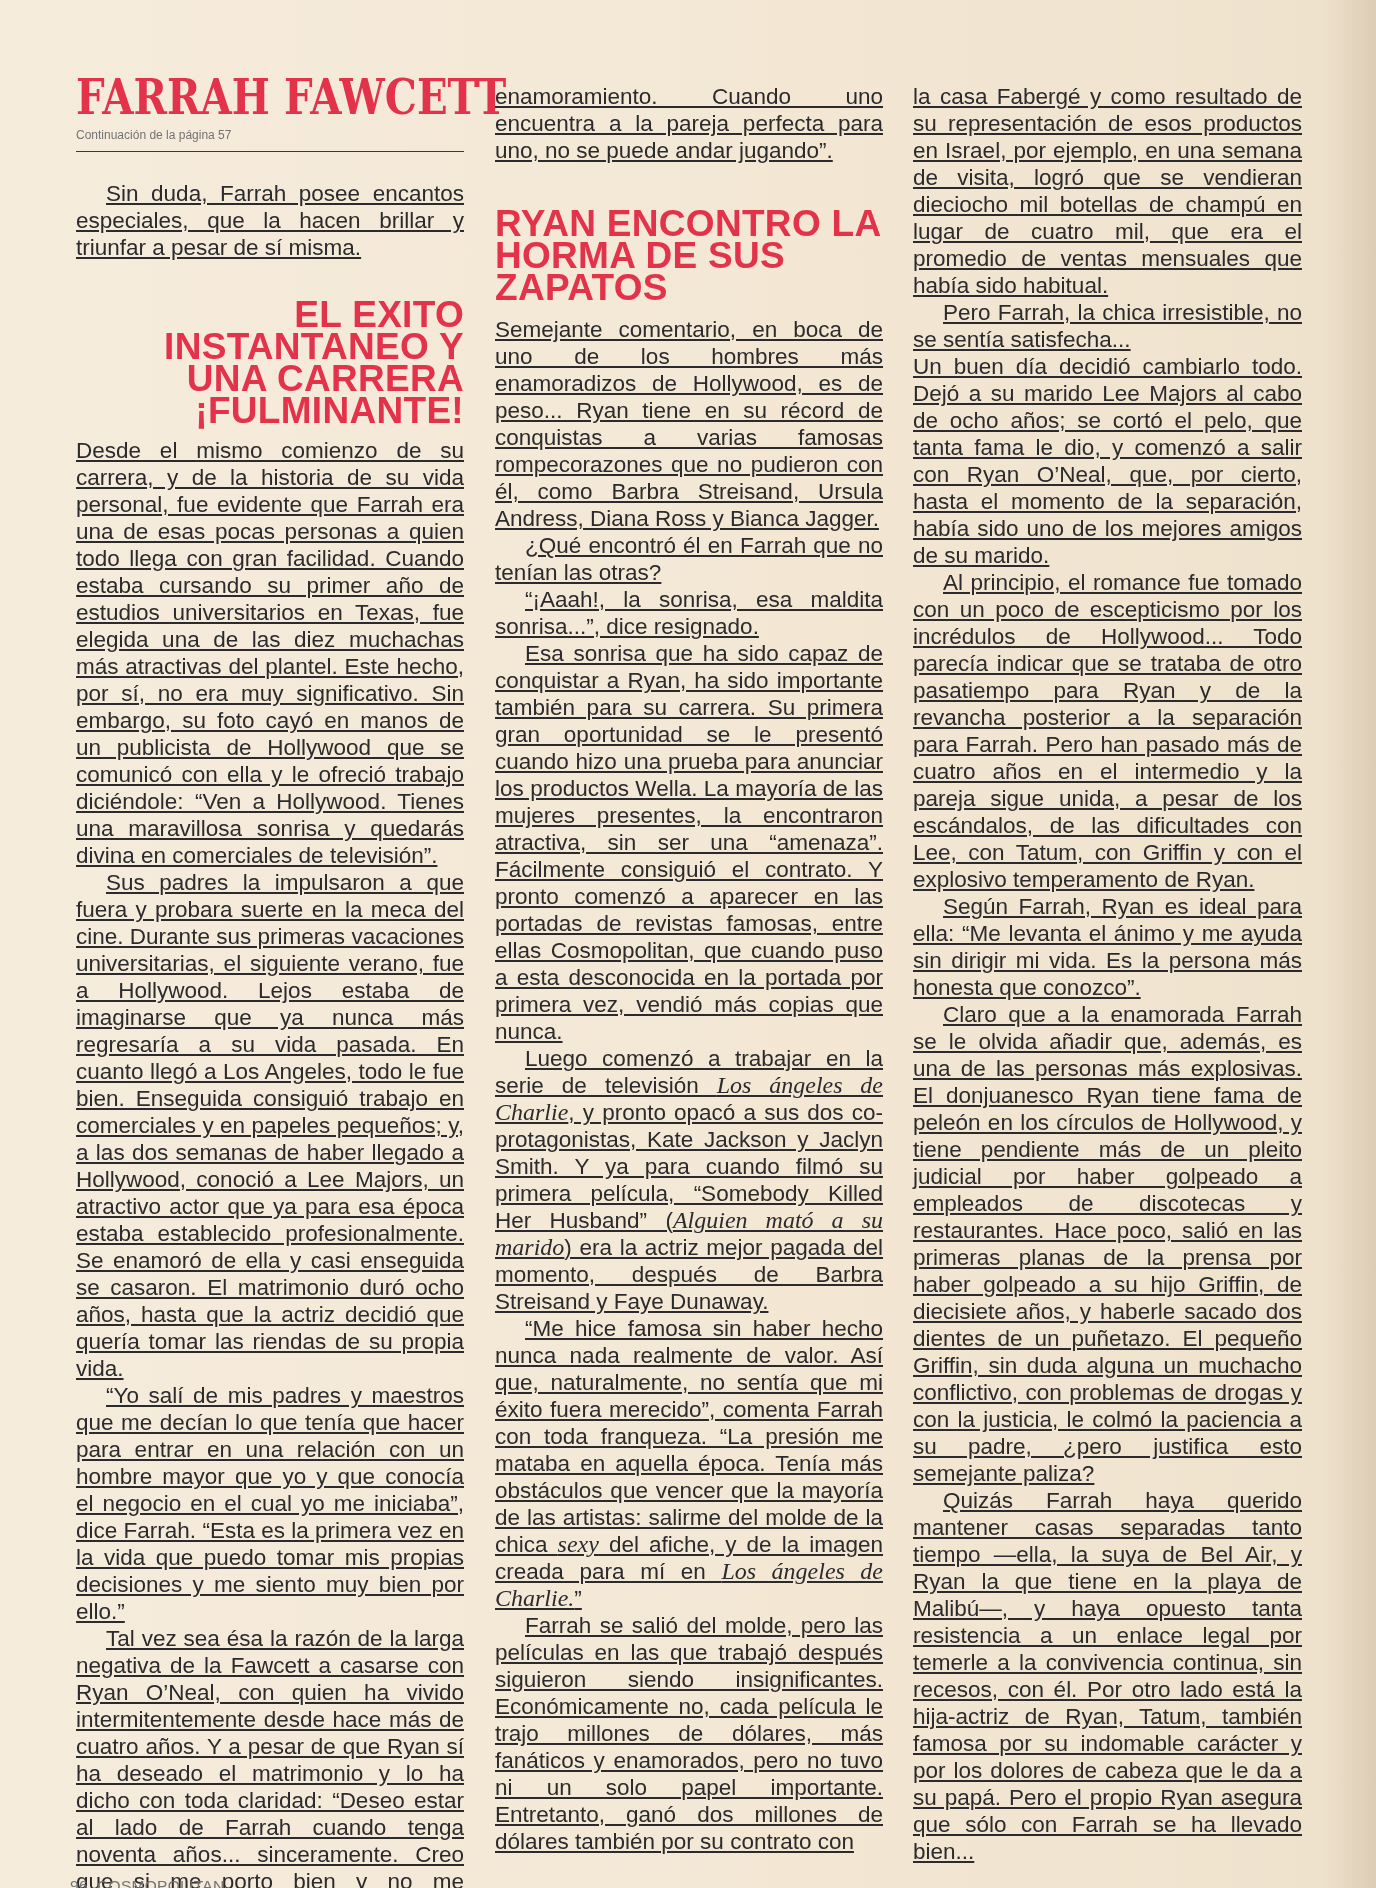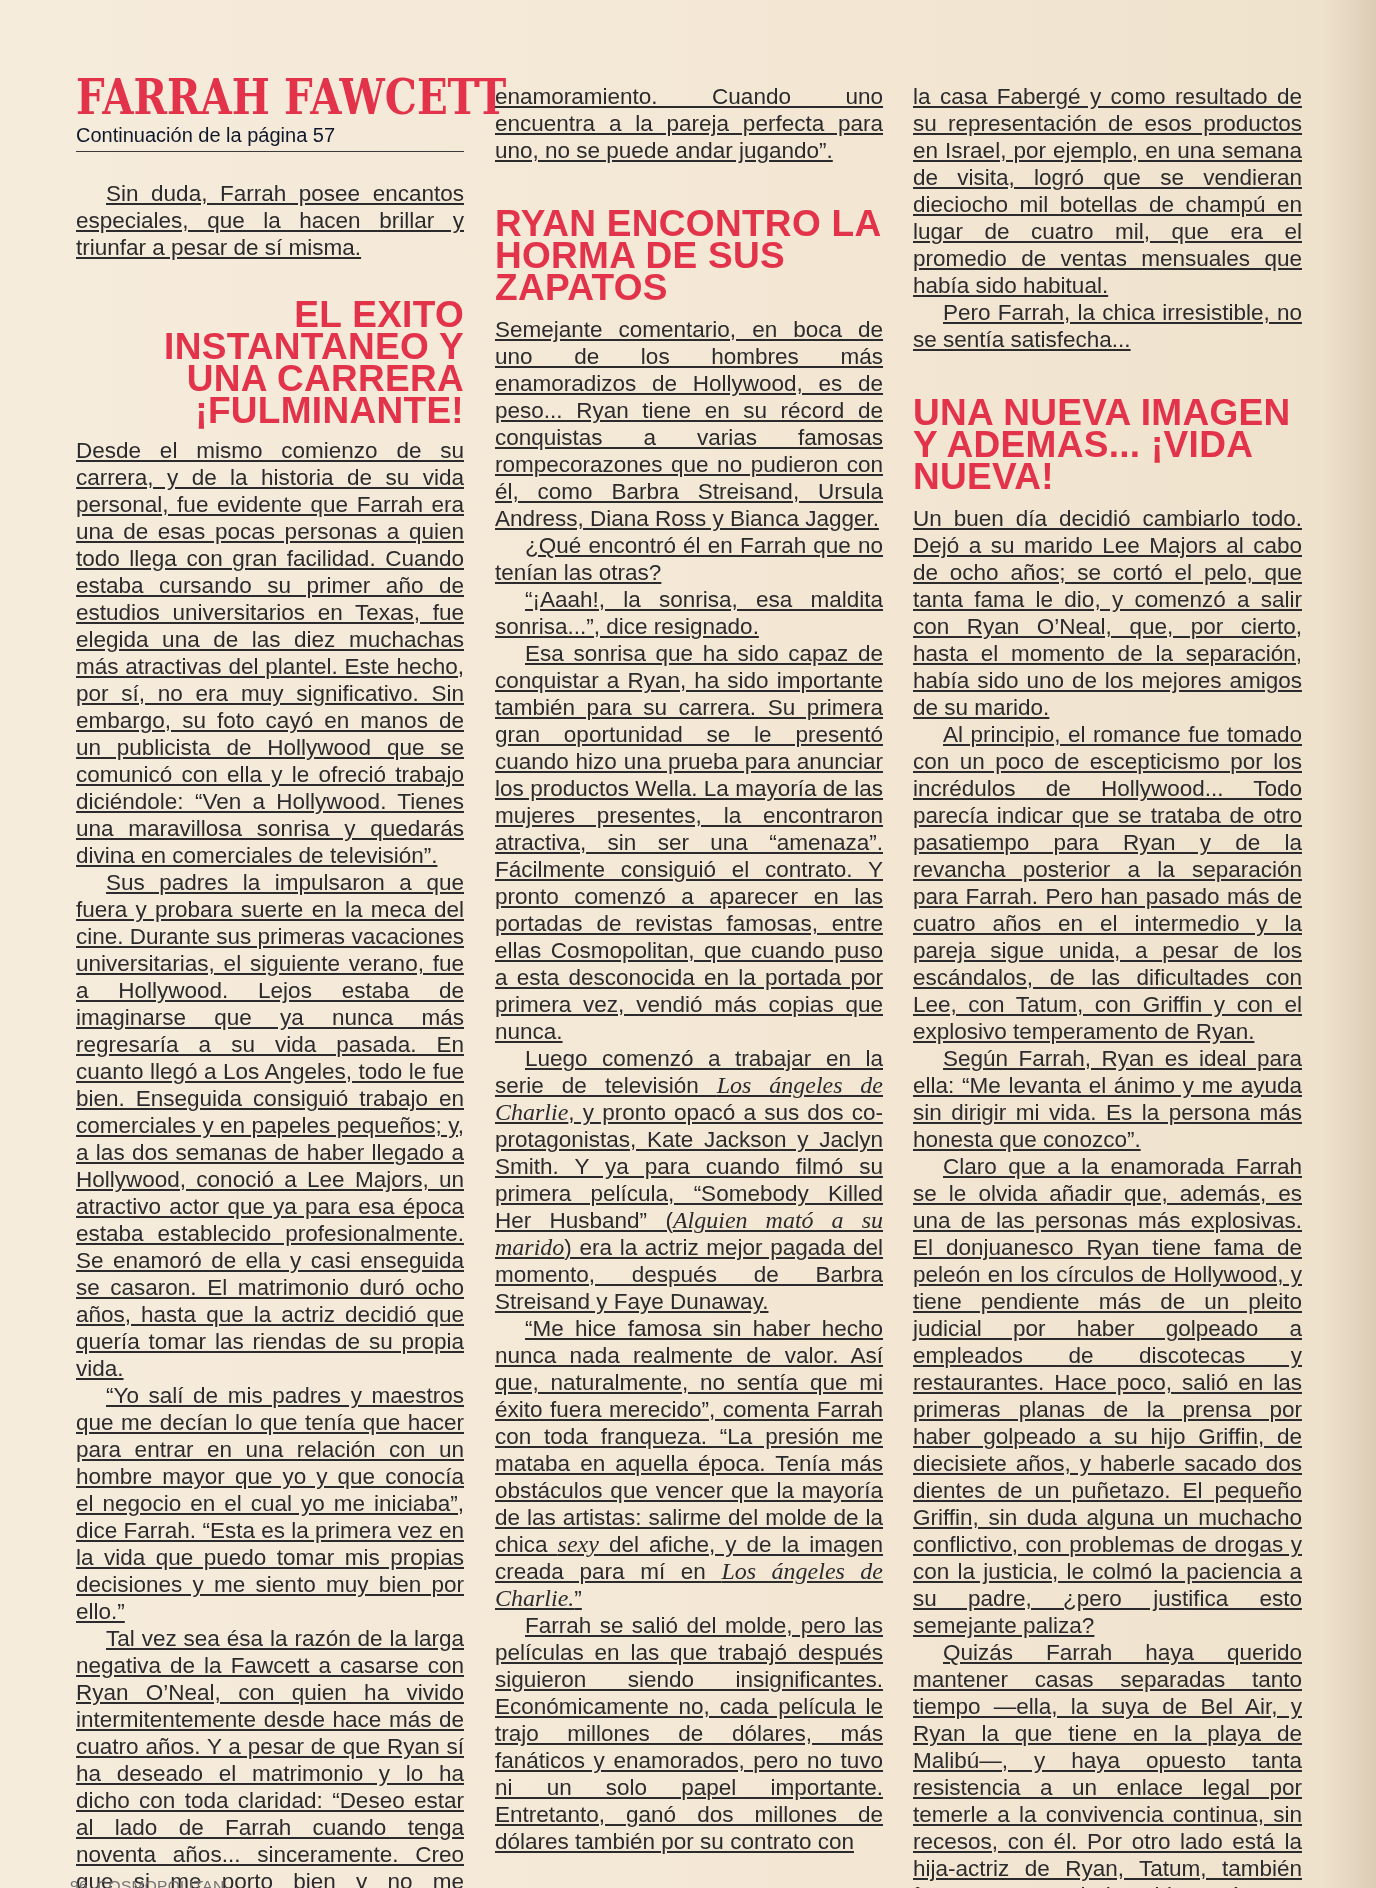--- a/index.html
+++ b/index.html
@@ -24,21 +24,21 @@
     color: #e2334a;
     font-size: 48px;
     line-height: 52px;
     letter-spacing: 0px;
     white-space: nowrap;
     transform: scaleX(0.84);
     transform-origin: left center;
     font-variant: small-caps;
   }
   .continued {
-    font-size: 20px; line-height: 20px; color: #0f172a;
+    font-size: 12px; line-height: 20px; color: #737373;
     padding-bottom: 6px;
     border-bottom: 1.5px solid #3a3a3a;
     margin-top: 2px;
   }
   p {
     margin: 0;
     font-size: 22.5px;
     line-height: 27px;
     text-align: justify;
     text-align-last: left;
@@ -90,21 +90,20 @@
     <p class="indent">“¡Aaah!, la sonrisa, esa maldita sonrisa...”, dice resignado.</p>
     <p class="indent">Esa sonrisa que ha sido capaz de conquistar a Ryan, ha sido importante también para su carrera. Su primera gran oportunidad se le presentó cuando hizo una prueba para anunciar los productos Wella. La mayoría de las mujeres presentes, la encontraron atractiva, sin ser una “amenaza”. Fácilmente consiguió el contrato. Y pronto comenzó a aparecer en las portadas de revistas famosas, entre ellas Cosmopolitan, que cuando puso a esta desconocida en la portada por primera vez, vendió más copias que nunca.</p>
     <p class="indent"><span>Luego comenzó a trabajar en la serie de televisión </span><em>Los ángeles de Charlie</em><span>, y pronto opacó a sus dos co-protagonistas, Kate Jackson y Jaclyn Smith. Y ya para cuando filmó su primera película, “Somebody Killed Her Husband” (</span><em>Alguien mató a su marido</em><span>) era la actriz mejor pagada del momento, después de Barbra Streisand y Faye Dunaway.</span></p>
     <p class="indent"><span>“Me hice famosa sin haber hecho nunca nada realmente de valor. Así que, naturalmente, no sentía que mi éxito fuera merecido”, comenta Farrah con toda franqueza. “La presión me mataba en aquella época. Tenía más obstáculos que vencer que la mayoría de las artistas: salirme del molde de la chica </span><em>sexy</em><span> del afiche, y de la imagen creada para mí en </span><em>Los ángeles de Charlie.</em><span>”</span></p>
     <p class="indent">Farrah se salió del molde, pero las películas en las que trabajó después siguieron siendo insignificantes. Económicamente no, cada película le trajo millones de dólares, más fanáticos y enamorados, pero no tuvo ni un solo papel importante. Entretanto, ganó dos millones de dólares también por su contrato con</p>
   </div>
 
   <div class="col col3">
     <p class="first">la casa Fabergé y como resultado de su representación de esos productos en Israel, por ejemplo, en una semana de visita, logró que se vendieran dieciocho mil botellas de champú en lugar de cuatro mil, que era el promedio de ventas mensuales que había sido habitual.</p>
     <p class="indent">Pero Farrah, la chica irresistible, no se sentía satisfecha...</p>
-    <h2>UNA NUEVA IMAGEN Y ADEMAS... ¡VIDA NUEVA!</h2>
     <p>Un buen día decidió cambiarlo todo. Dejó a su marido Lee Majors al cabo de ocho años; se cortó el pelo, que tanta fama le dio, y comenzó a salir con Ryan O’Neal, que, por cierto, hasta el momento de la separación, había sido uno de los mejores amigos de su marido.</p>
     <p class="indent">Al principio, el romance fue tomado con un poco de escepticismo por los incrédulos de Hollywood... Todo parecía indicar que se trataba de otro pasatiempo para Ryan y de la revancha posterior a la separación para Farrah. Pero han pasado más de cuatro años en el intermedio y la pareja sigue unida, a pesar de los escándalos, de las dificultades con Lee, con Tatum, con Griffin y con el explosivo temperamento de Ryan.</p>
     <p class="indent">Según Farrah, Ryan es ideal para ella: “Me levanta el ánimo y me ayuda sin dirigir mi vida. Es la persona más honesta que conozco”.</p>
     <p class="indent">Claro que a la enamorada Farrah se le olvida añadir que, además, es una de las personas más explosivas. El donjuanesco Ryan tiene fama de peleón en los círculos de Hollywood, y tiene pendiente más de un pleito judicial por haber golpeado a empleados de discotecas y restaurantes. Hace poco, salió en las primeras planas de la prensa por haber golpeado a su hijo Griffin, de diecisiete años, y haberle sacado dos dientes de un puñetazo. El pequeño Griffin, sin duda alguna un muchacho conflictivo, con problemas de drogas y con la justicia, le colmó la paciencia a su padre, ¿pero justifica esto semejante paliza?</p>
     <p class="indent">Quizás Farrah haya querido mantener casas separadas tanto tiempo —ella, la suya de Bel Air, y Ryan la que tiene en la playa de Malibú—, y haya opuesto tanta resistencia a un enlace legal por temerle a la convivencia continua, sin recesos, con él. Por otro lado está la hija-actriz de Ryan, Tatum, también famosa por su indomable carácter y por los dolores de cabeza que le da a su papá. Pero el propio Ryan asegura que sólo con Farrah se ha llevado bien...</p>
   </div>
 
   <div class="footer">
     <span>96</span>&nbsp;
     <span>COSMOPOLITAN</span>

